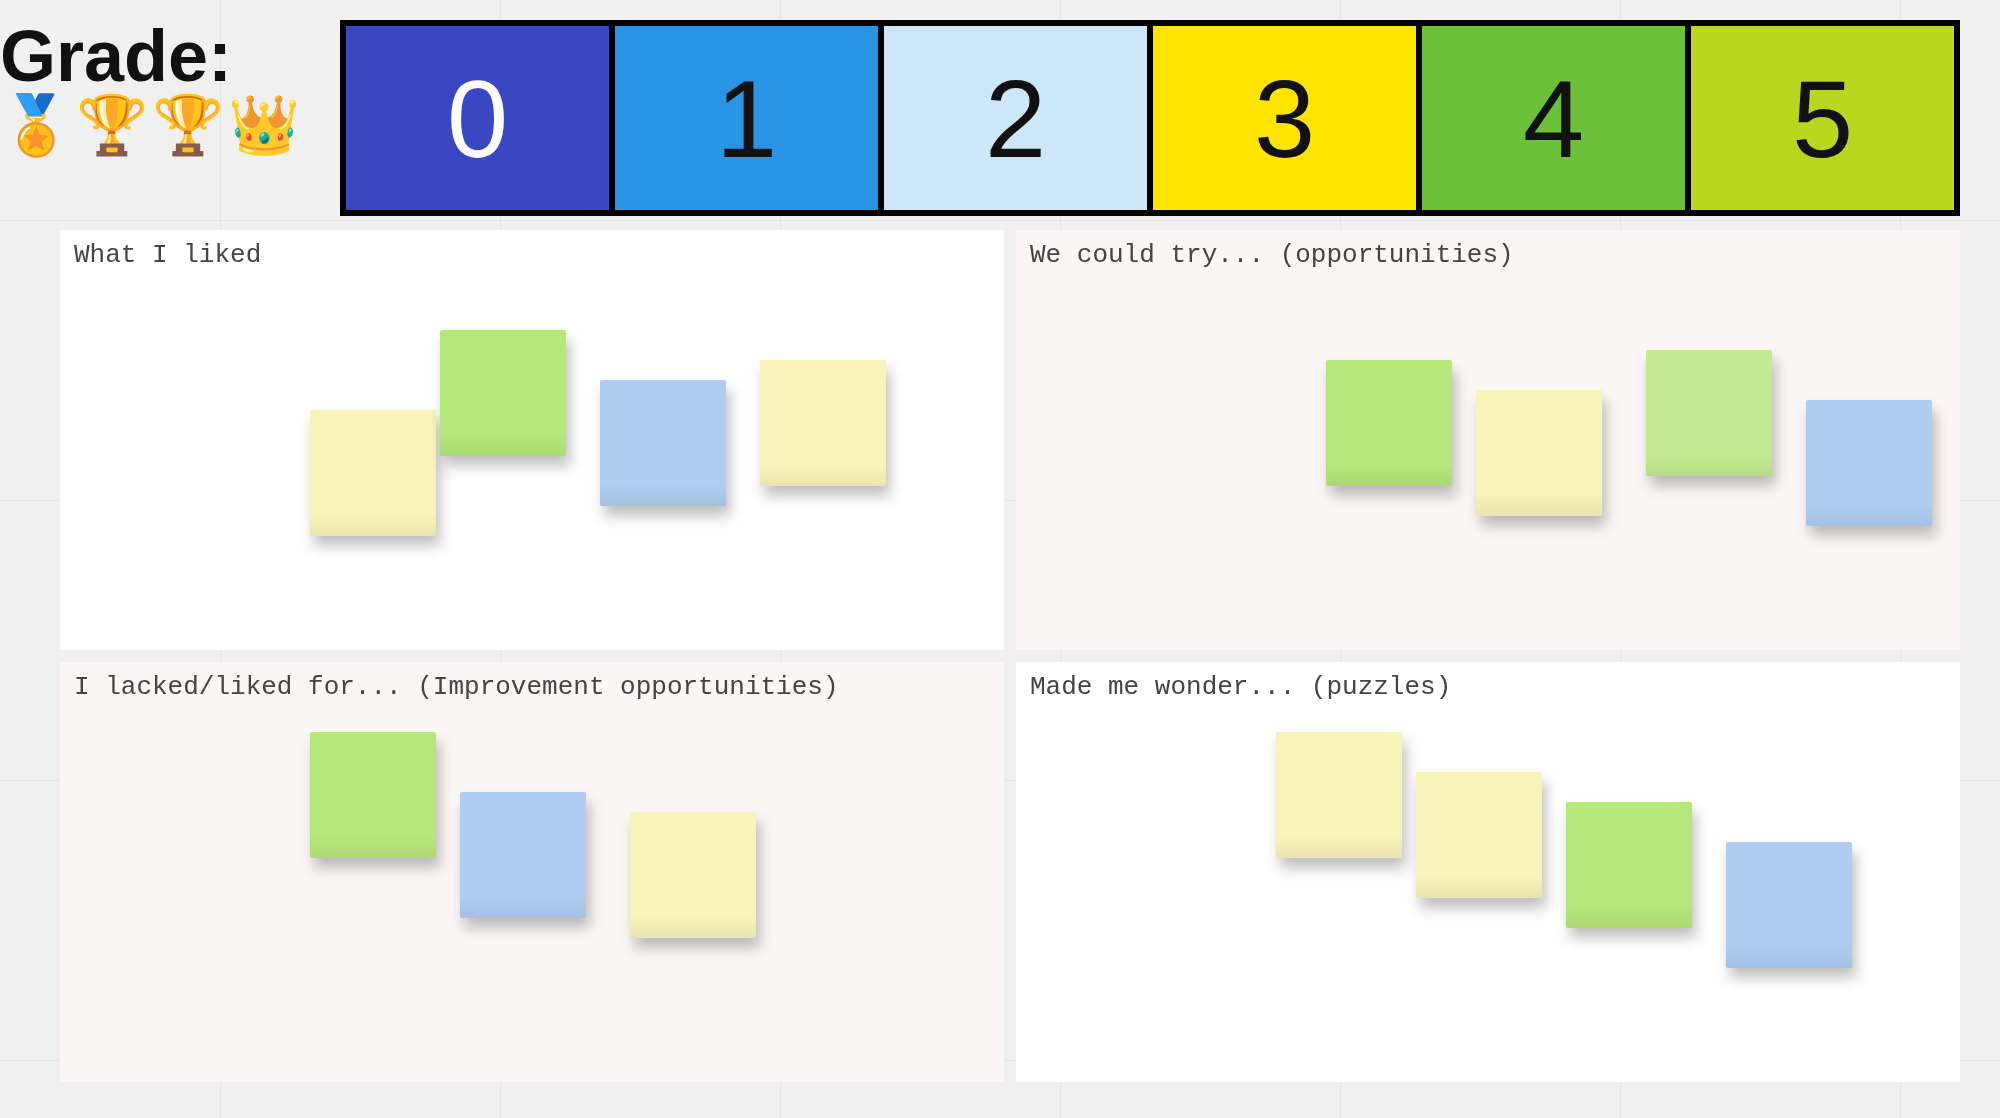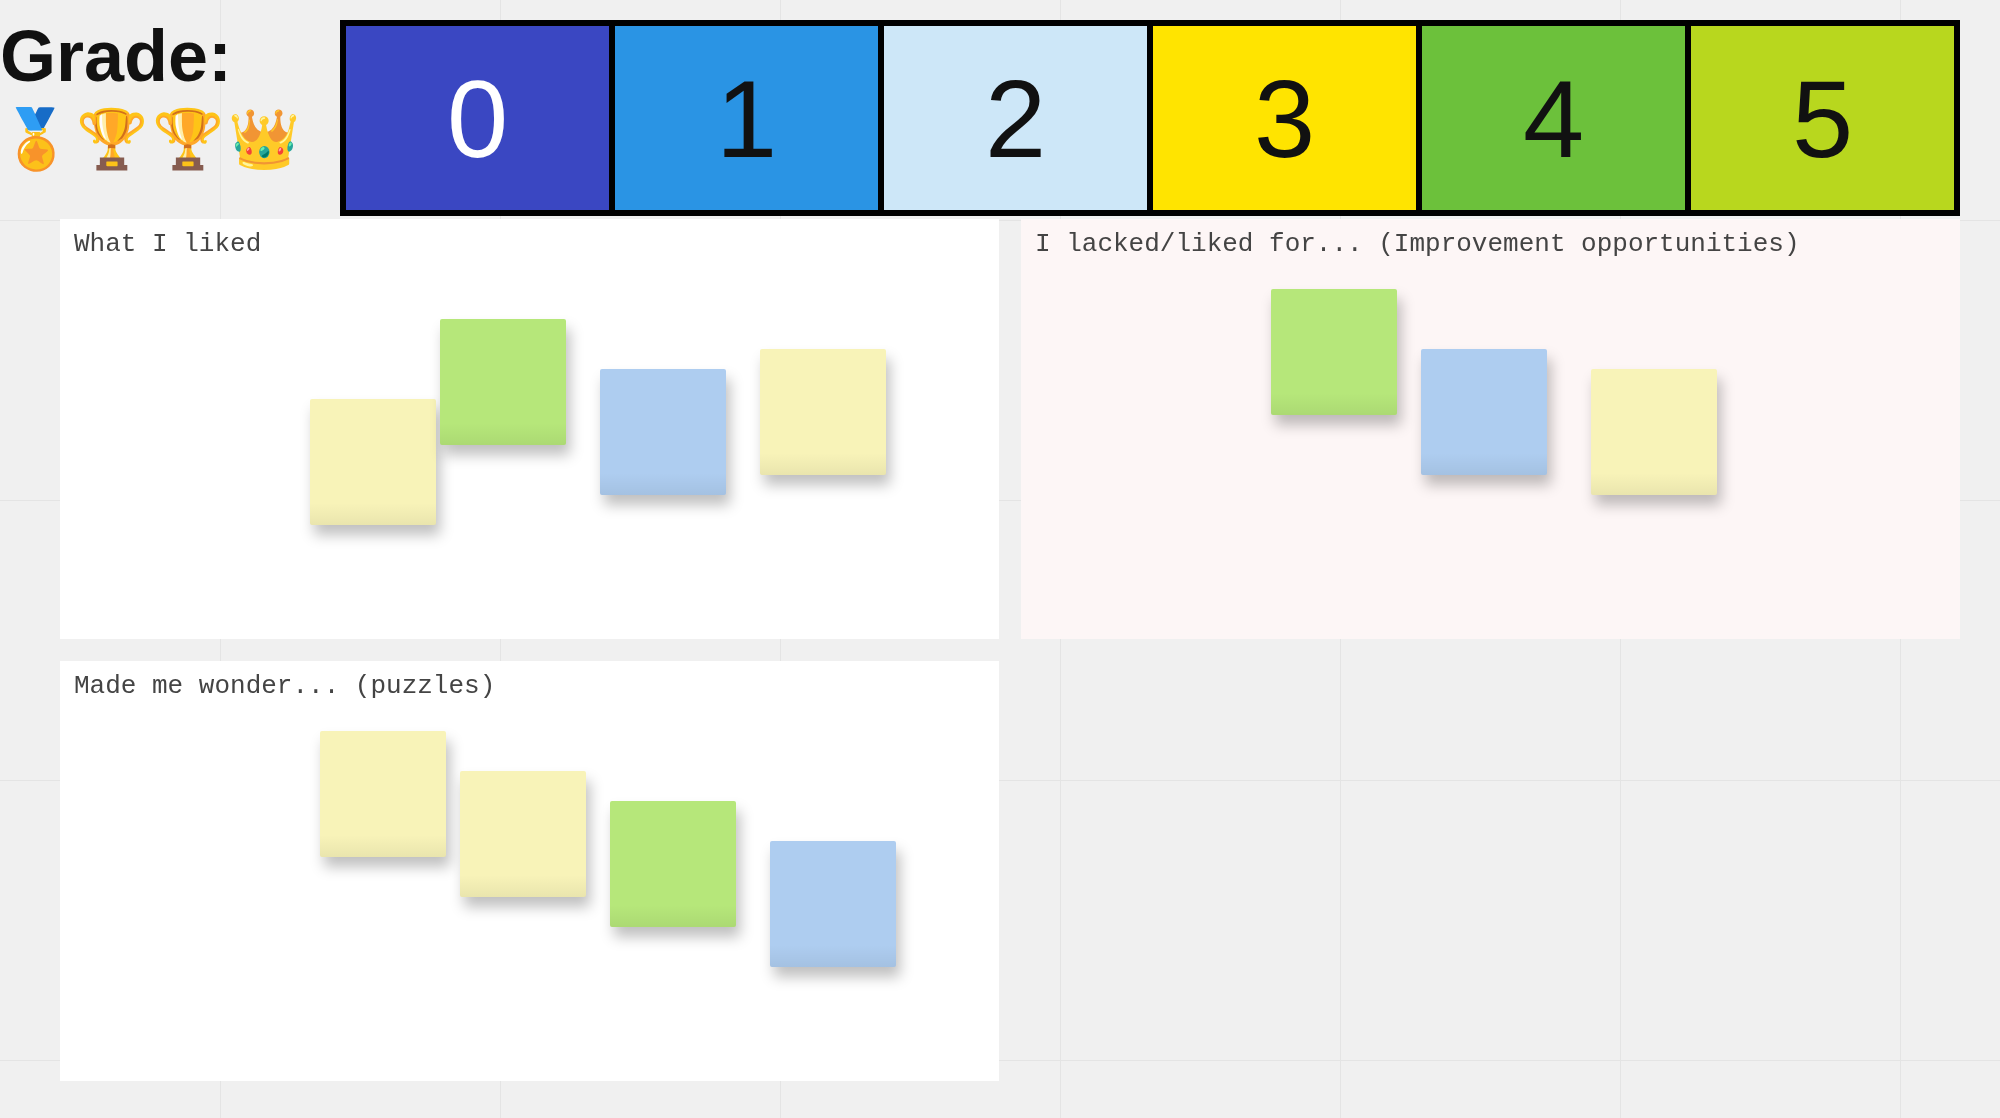--- a/index.html
+++ b/index.html
@@ -37,21 +37,21 @@
   }
   .grade-block {
     width: 340px;
     padding-left: 0;
   }
   .grade-label {
     font-size: 72px;
     font-weight: 700;
     color: #111;
     line-height: 1;
-    margin-bottom: 18px;
+    margin-bottom: 4px;
   }
   .grade-icons {
     display: flex;
     gap: 4px;
     font-size: 58px;
     line-height: 1;
   }
 
   .scale {
     display: flex;
@@ -71,27 +71,27 @@
     font-weight: 400;
     color: #111;
     font-family: "Segoe UI Light", "Segoe UI", Arial, sans-serif;
   }
   .scale-cell:last-child { border-right: none; }
 
   
   .quadrants {
     position: absolute;
     left: 60px;
-    top: 219px;
+    top: 230px;
     width: 1900px;
     height: 870px;
     display: grid;
     grid-template-columns: 1fr 1fr;
     grid-template-rows: 420px 420px;
-    gap: 22px;
+    gap: 12px;
     z-index: 1;
   }
   .quad {
     position: relative;
     padding: 10px 14px;
     box-sizing: border-box;
   }
   .quad-white { background: #ffffff; }
   .quad-pink  { background: #fdf6f6; }
   .quad-title {
@@ -150,20 +150,27 @@
 
 <div class="quadrants" id="quadrants">
     <div class="quad quad-white">
       <div class="quad-title">What I liked</div>
       <div class="note note-yellow" style="left: 250px; top: 180px;"></div>
       <div class="note note-green" style="left: 380px; top: 100px;"></div>
       <div class="note note-blue" style="left: 540px; top: 150px;"></div>
       <div class="note note-yellow" style="left: 700px; top: 130px;"></div>
     </div>
     <div class="quad quad-pink">
+      <div class="quad-title">We could try... (opportunities)</div>
+      <div class="note note-green" style="left: 310px; top: 130px;"></div>
+      <div class="note note-yellow" style="left: 460px; top: 160px;"></div>
+      <div class="note note-lgreen" style="left: 630px; top: 120px;"></div>
+      <div class="note note-blue" style="left: 790px; top: 170px;"></div>
+    </div>
+    <div class="quad quad-pink">
       <div class="quad-title">I lacked/liked for... (Improvement opportunities)</div>
       <div class="note note-green" style="left: 250px; top: 70px;"></div>
       <div class="note note-blue" style="left: 400px; top: 130px;"></div>
       <div class="note note-yellow" style="left: 570px; top: 150px;"></div>
     </div>
     <div class="quad quad-white">
       <div class="quad-title">Made me wonder... (puzzles)</div>
       <div class="note note-yellow" style="left: 260px; top: 70px;"></div>
       <div class="note note-yellow" style="left: 400px; top: 110px;"></div>
       <div class="note note-green" style="left: 550px; top: 140px;"></div>

